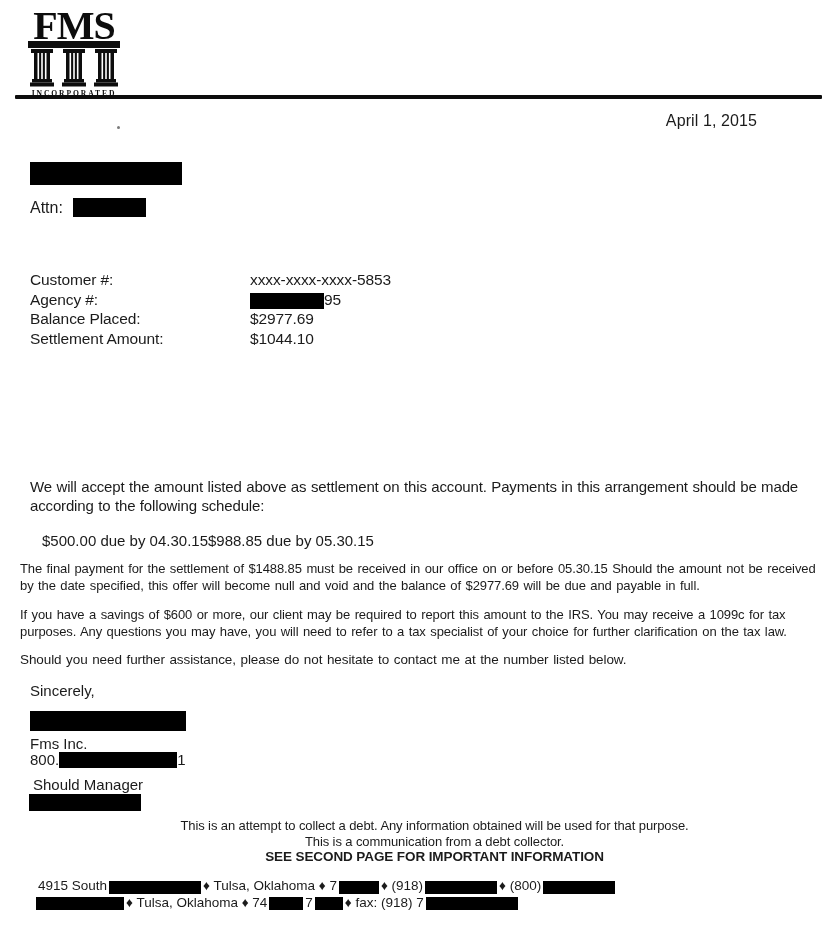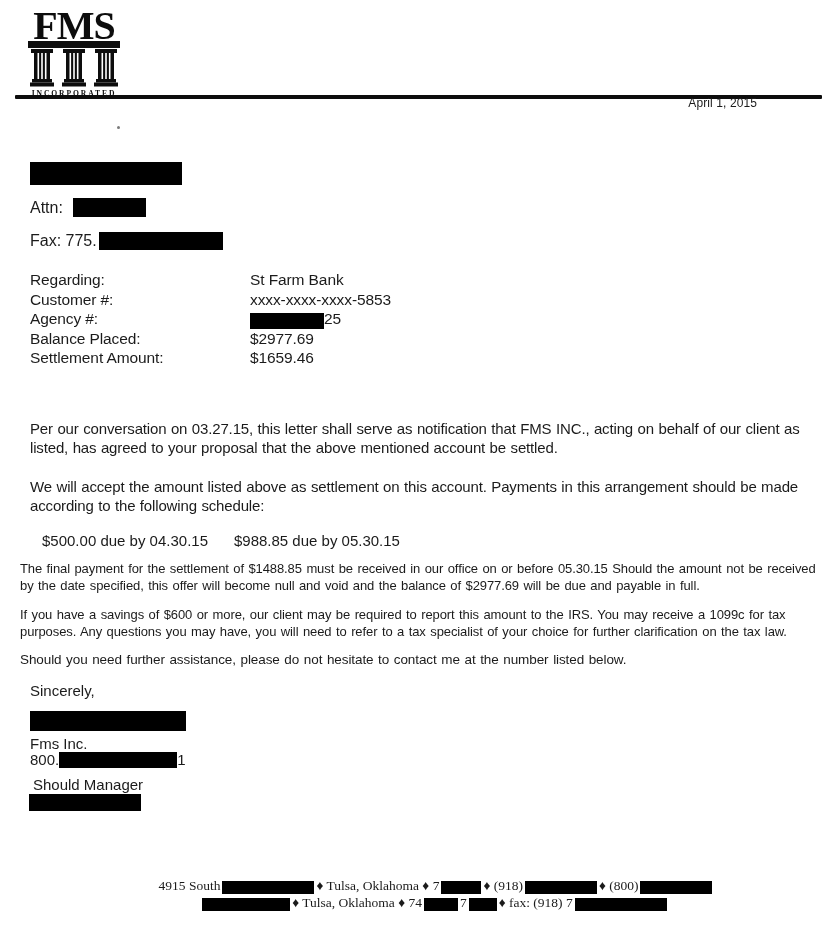--- a/index.html
+++ b/index.html
@@ -12,55 +12,55 @@
     color: #1b1b1b;
     font-family: "Liberation Sans", sans-serif;
     overflow: hidden;
   }
   .logo { position: absolute; left: 28px; top: 8px; }
   .rule {
     position: absolute; left: 15px; right: 11px; top: 95px;
     height: 4px; background: #0d0d0d; border-radius: 1px;
   }
   .date {
-    position: absolute; top: 96px; right: 76px;
-    font-size: 12px; letter-spacing: 0.1px;
+    position: absolute; top: 112px; right: 76px;
+    font-size: 16px; letter-spacing: 0.1px;
   }
   .artifact-dot {
     position: absolute; left: 117px; top: 126px;
     width: 3px; height: 3px; background: #7a7a7a; border-radius: 50%;
   }
   .redact { background: #000; display: block; }
   .redact.inline { display: inline-block; vertical-align: middle; position: relative; top: -1px; }
   .recipient { position: absolute; left: 30px; top: 162px; font-size: 16px; line-height: 20px; }
   .recipient .line { margin-top: 13px; white-space: nowrap; }
   .recipient .line .redact.inline { margin-left: 10px; }
   .fields { position: absolute; left: 30px; top: 271px; font-size: 15.5px; letter-spacing: -0.1px; }
   .frow { height: 19.5px; white-space: nowrap; }
   .flabel { display: inline-block; width: 220px; }
   .fvalue { display: inline-block; }
   .para {
     position: absolute; left: 30px; width: 792px;
     font-size: 15px; letter-spacing: -0.15px; line-height: 19px; word-spacing: 0.5px;
   }
   .schedule { position: absolute; left: 42px; top: 532px; font-size: 15px; white-space: nowrap; }
-  .schedule .item2 { margin-left: 26px; }
+  .schedule .item2 { }
   .fine {
     position: absolute; left: 20px; width: 804px;
     font-size: 13px; letter-spacing: -0.1px; line-height: 16.5px; word-spacing: 1px;
   }
   .sig { position: absolute; left: 30px; font-size: 15px; }
   .legal {
     position: absolute; left: 36px; right: 0; top: 818px;
     text-align: center; font-size: 13px; line-height: 15.5px; letter-spacing: -0.1px;
   }
   .legal .see-second { font-weight: bold; font-size: 13.5px; }
   .address {
     position: absolute; left: 36px; right: 0; top: 878px;
-    text-align: center; font-family: Liberation Serif, serif;
+    text-align: left; font-family: Liberation Sans, sans-serif;
     font-size: 13.5px; line-height: 16.5px; white-space: nowrap;
   }
   .address .redact.inline { top: 1px; }
   .address .seg { padding: 0 2px; }
 </style>
 </head>
 <body>
 
 <div class="page">
 
@@ -111,63 +111,61 @@
 
   <div class="date">April 1, 2015</div>
 
   <div class="artifact-dot"></div>
 
   <div class="recipient">
     <span class="redact" style="width:152px;height:23px;margin-bottom:2px;"></span>
     <div class="line">
       <span>Attn:</span><span class="redact inline" style="width:73px;height:19px;"></span>
     </div>
-    <div class="line">
-      <span>Fax: 775.</span><span class="redact inline" style="width:124px;height:18px;margin-left:2px;"></span>
-    </div>
   </div>
 
   <div class="fields">
     <div class="frow">
-      <span class="flabel">Regarding:</span><span class="fvalue">St Farm Bank</span>
-    </div>
-    <div class="frow">
       <span class="flabel">Customer #:</span><span class="fvalue">xxxx-xxxx-xxxx-5853</span>
     </div>
     <div class="frow">
-      <span class="flabel">Agency #:</span><span class="redact inline" style="width:74px;height:16px;top:1px;"></span><span class="fvalue">25</span>
+      <span class="flabel">Agency #:</span><span class="redact inline" style="width:74px;height:16px;top:1px;"></span><span class="fvalue">95</span>
     </div>
     <div class="frow">
       <span class="flabel">Balance Placed:</span><span class="fvalue">$2977.69</span>
     </div>
     <div class="frow">
-      <span class="flabel">Settlement Amount:</span><span class="fvalue">$1659.46</span>
+      <span class="flabel">Settlement Amount:</span><span class="fvalue">$1044.10</span>
     </div>
   </div>
 
-  <div class="para" style="top:419px;">Per our conversation on 03.27.15, this letter shall serve as notification that FMS INC., acting on behalf of our client as listed, has agreed to your proposal that the above mentioned account be settled.</div>
   <div class="para" style="top:477px;">We will accept the amount listed above as settlement on this account.  Payments in this arrangement should be made according to the following schedule:</div>
 
   <div class="schedule">
     <span class="item1">$500.00 due by 04.30.15</span><span class="item2">$988.85 due by 05.30.15</span>
   </div>
 
   <div class="fine" style="top:561px;">The final payment for the settlement of $1488.85  must be received in our office on or before 05.30.15 Should the amount not be received by the date specified, this offer will become null and void and the balance of $2977.69 will be due and payable in full.</div>
   <div class="fine" style="top:607px;">If you have a savings of $600 or more, our client may be required to report this amount to the IRS.  You may receive a 1099c for tax purposes.  Any questions you may have, you will need to refer to a tax specialist of your choice for further clarification on the tax law.</div>
   <div class="fine" style="top:652px;font-size:13.5px;">Should you need further assistance, please do not hesitate to contact me at the number listed below.</div>
 
   <div class="sig" style="top:682px;">Sincerely,</div>
   <span class="redact" style="position:absolute;left:30px;top:711px;width:156px;height:20px;"></span>
   <div class="sig" style="top:735px;">Fms Inc.</div>
   <div class="sig" style="top:751px;">
     <span>800.</span><span class="redact inline" style="width:118px;height:16px;"></span><span>1</span>
   </div>
   <div class="sig" style="top:776px;left:33px;">Should Manager</div>
   <span class="redact" style="position:absolute;left:29px;top:794px;width:112px;height:17px;"></span>
 
+  <div class="legal">
+    <div>This is an attempt to collect a debt. Any information obtained will be used for that purpose.</div>
+    <div>This is a communication from a debt collector.</div>
+    <div class="see-second">SEE SECOND PAGE FOR IMPORTANT INFORMATION</div>
+  </div>
 
   <div class="address">
     <div>
       <span class="seg">4915 South</span><span class="redact inline" style="width:92px;height:13px;"></span><span class="seg">♦ Tulsa, Oklahoma ♦ 7</span><span class="redact inline" style="width:40px;height:13px;"></span><span class="seg">♦ (918)</span><span class="redact inline" style="width:72px;height:13px;"></span><span class="seg">♦ (800)</span><span class="redact inline" style="width:72px;height:13px;"></span>
     </div>
     <div>
       <span class="redact inline" style="width:88px;height:13px;"></span><span class="seg">♦ Tulsa, Oklahoma ♦ 74</span><span class="redact inline" style="width:34px;height:13px;"></span><span class="seg">7</span><span class="redact inline" style="width:28px;height:13px;"></span><span class="seg">♦ fax: (918) 7</span><span class="redact inline" style="width:92px;height:13px;"></span>
     </div>
   </div>
 

